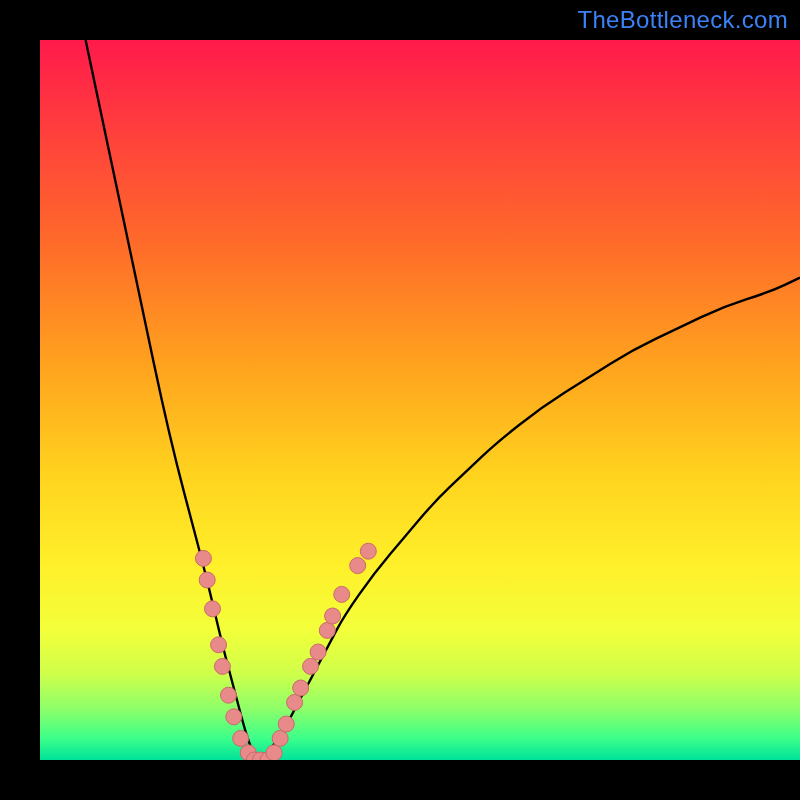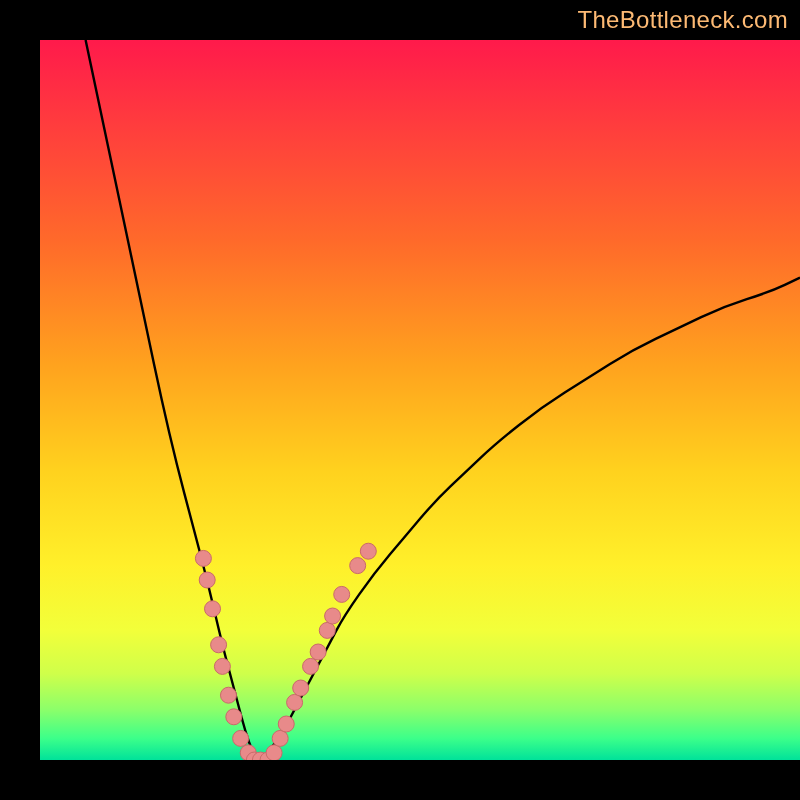--- a/index.html
+++ b/index.html
@@ -14,21 +14,21 @@
   .frame {
     position: relative;
     width: 800px;
     height: 800px;
     background: #000;
   }
   .watermark {
     position: absolute;
     top: 6px;
     right: 12px;
-    color: #fdba74;
+    color: #3b82f6;
     font-size: 24px;
     font-weight: 400;
     letter-spacing: 0.3px;
     z-index: 5;
   }
   .plot-area {
     position: absolute;
     left: 40px;
     top: 40px;
     width: 760px;

